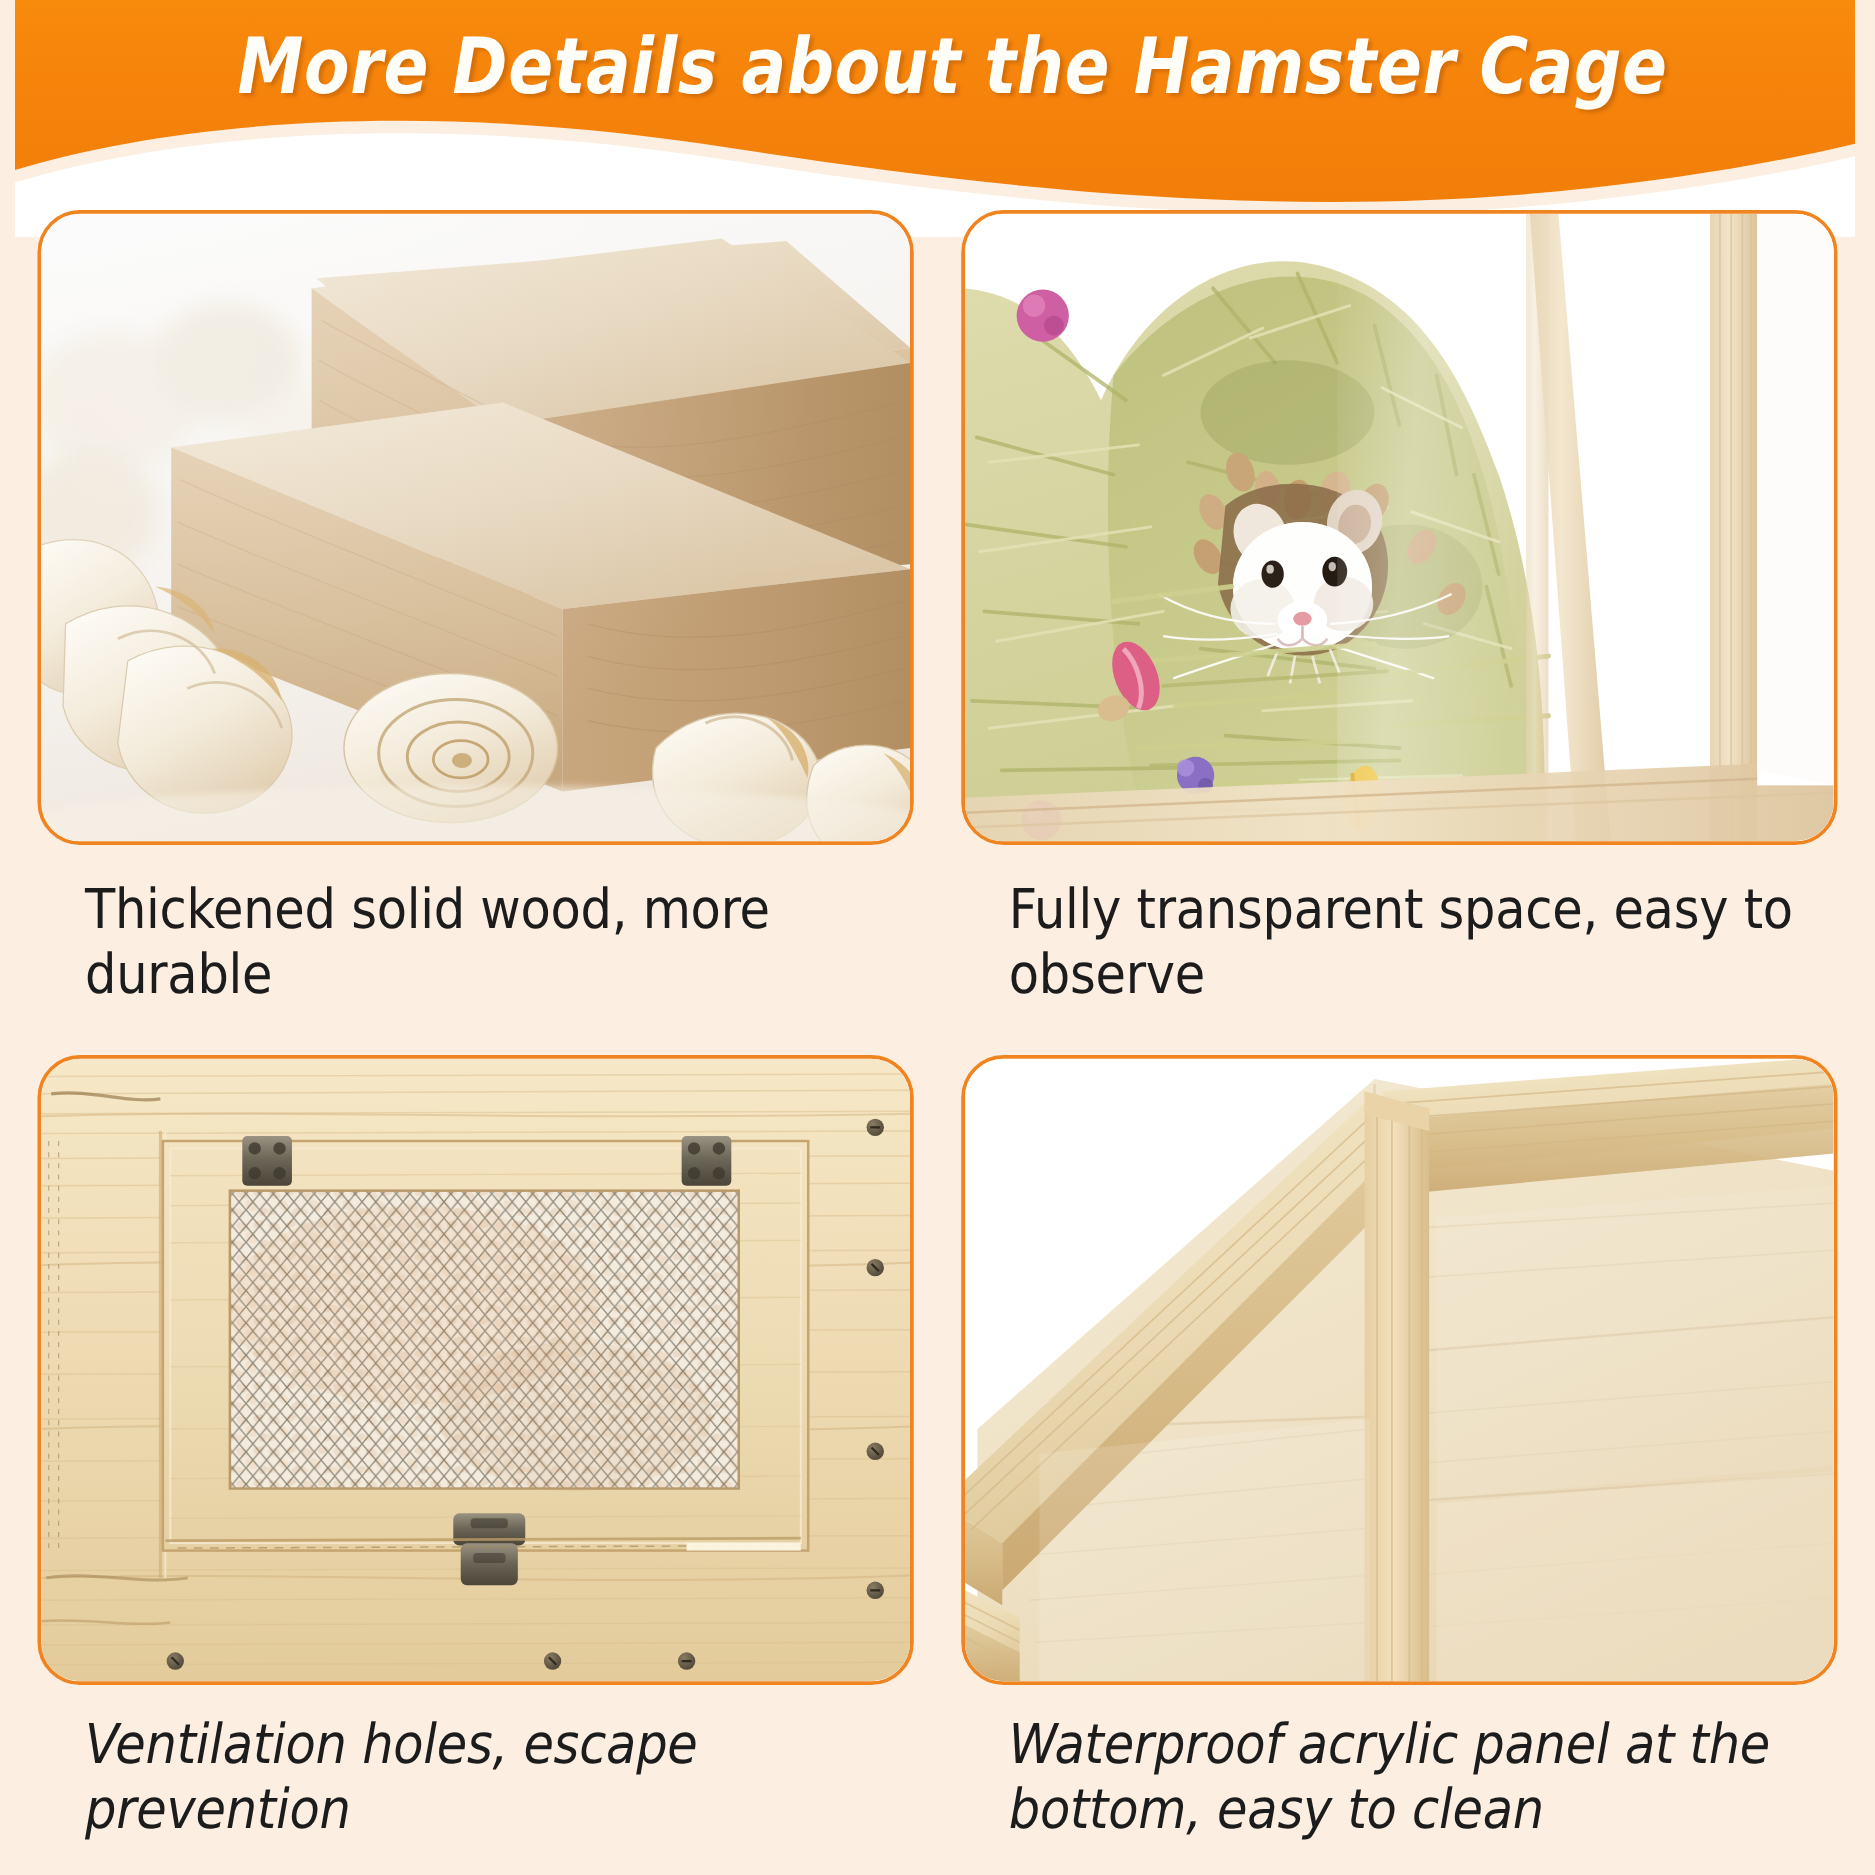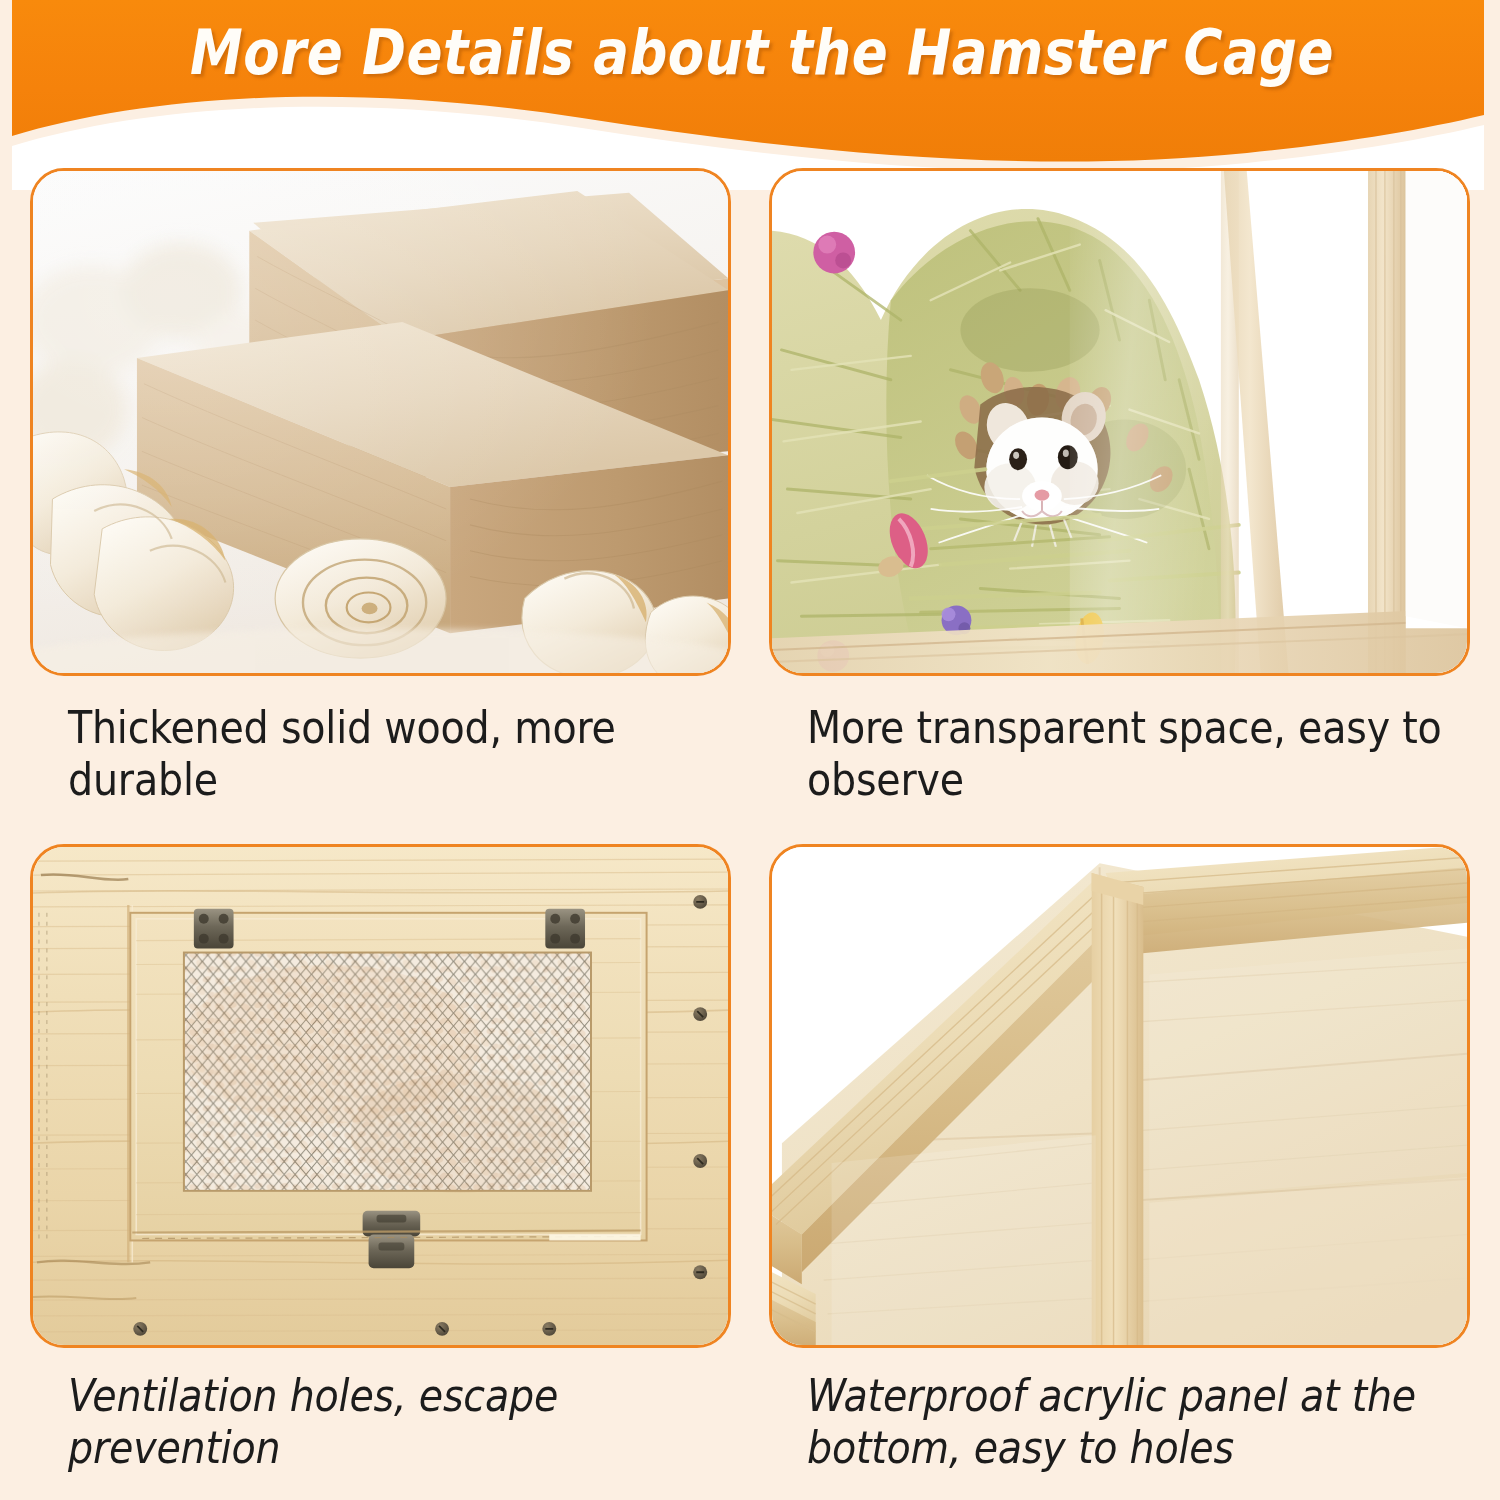--- a/index.html
+++ b/index.html
@@ -456,21 +456,21 @@
             <path d="M0,470 L700,440 L700,505 L0,505 Z" fill="url(#woodPost)" opacity="0.92"></path>
             <path d="M0,482 L700,452" stroke="#d2b68e" stroke-width="2" fill="none" opacity="0.8"></path>
             <path d="M0,494 L700,466" stroke="#dcc59f" stroke-width="2" fill="none" opacity="0.7"></path>
 
             <rect x="638" y="0" width="62" height="460" fill="#ffffff"></rect>
             <path d="M638,0 L700,0 L700,460 L638,448 Z" fill="#fdfcfa"></path>
           </g>
         </g>
       </svg>
     </div>
-    <div class="caption">More transparent space, easy to observe</div>
+    <div class="caption">Fully transparent space, easy to observe</div>
   </div>
 
   <div class="cell row2">
     <div class="photo-frame">
       <svg class="photo-svg" viewBox="0 0 700 505" preserveAspectRatio="xMidYMid slice">
         <defs>
           <linearGradient id="pineBoard" x1="0" y1="0" x2="0" y2="1">
             <stop offset="0%" stop-color="#f6e8c8"></stop>
             <stop offset="30%" stop-color="#f0dfb9"></stop>
             <stop offset="70%" stop-color="#ead5a9"></stop>
@@ -733,16 +733,16 @@
               <path d="M-20,458 L44,490"></path>
             </g>
           </g>
 
           <path d="M60,320 L326,292 L326,505 L60,505 Z" fill="#ffffff" opacity="0.14"></path>
           <path d="M380,130 L700,104 L700,330 L380,356 Z" fill="#ffffff" opacity="0.10"></path>
           <path d="M380,360 L700,334 L700,505 L380,505 Z" fill="#f6ecd6" opacity="0.35"></path>
         </g>
       </svg>
     </div>
-    <div class="caption">Waterproof acrylic panel at the bottom, easy to holes</div>
+    <div class="caption">Waterproof acrylic panel at the bottom, easy to clean</div>
   </div>
 
 </div>
 
 </body></html>

